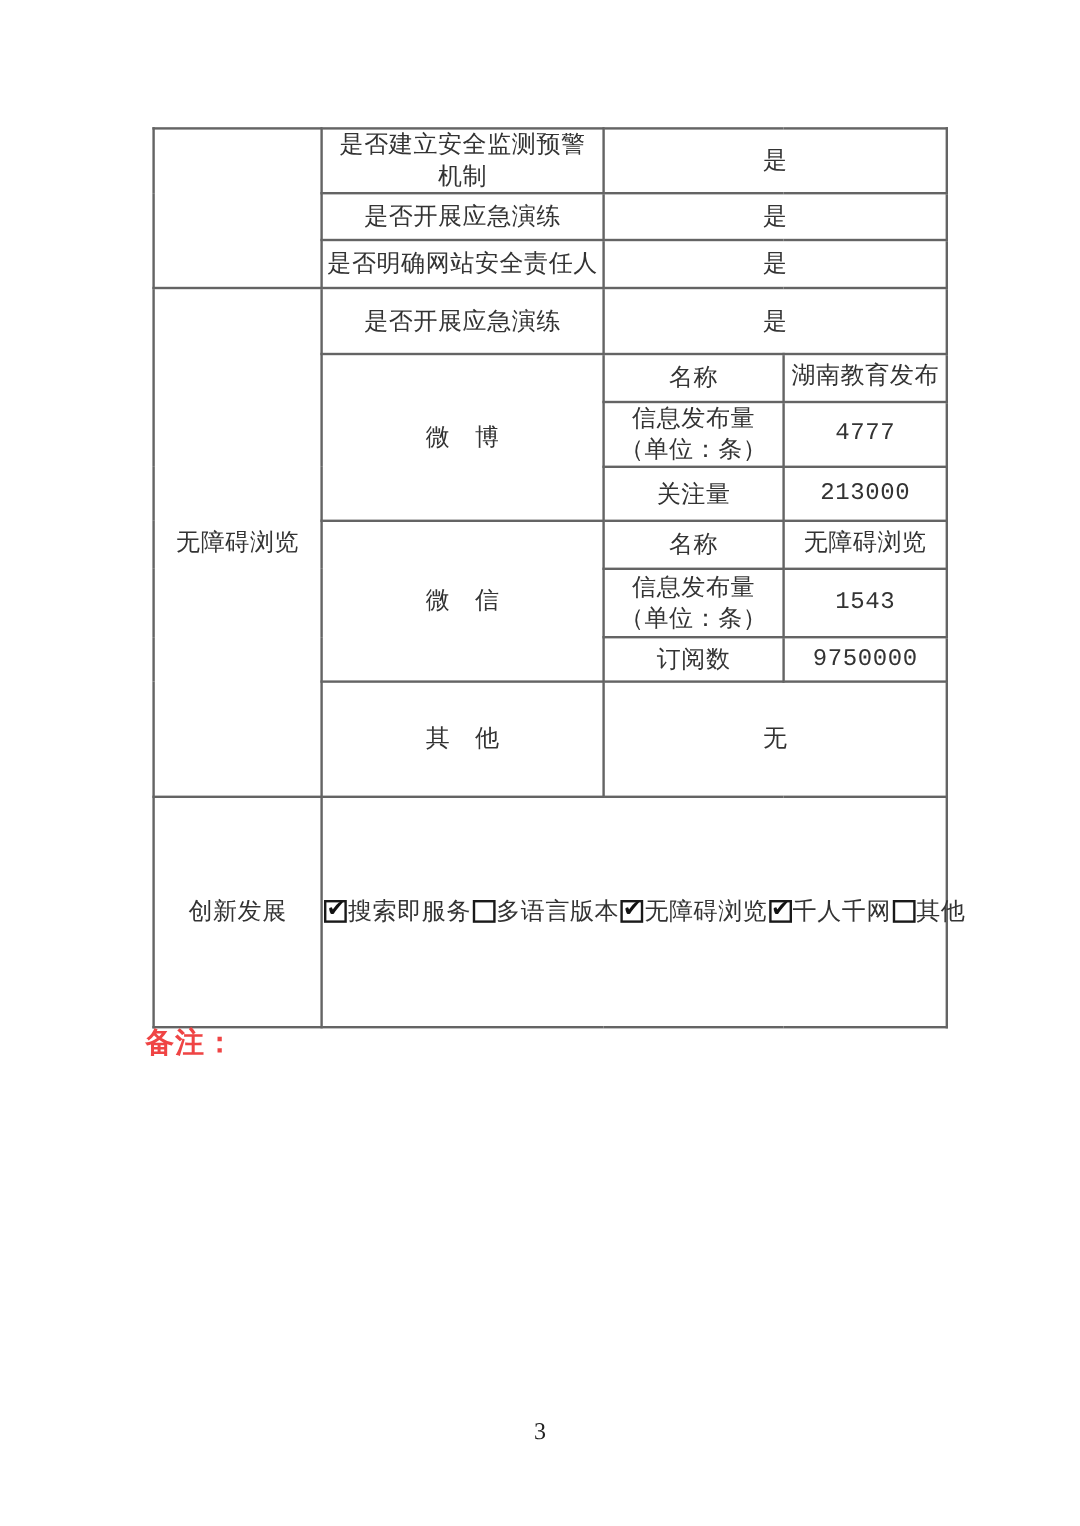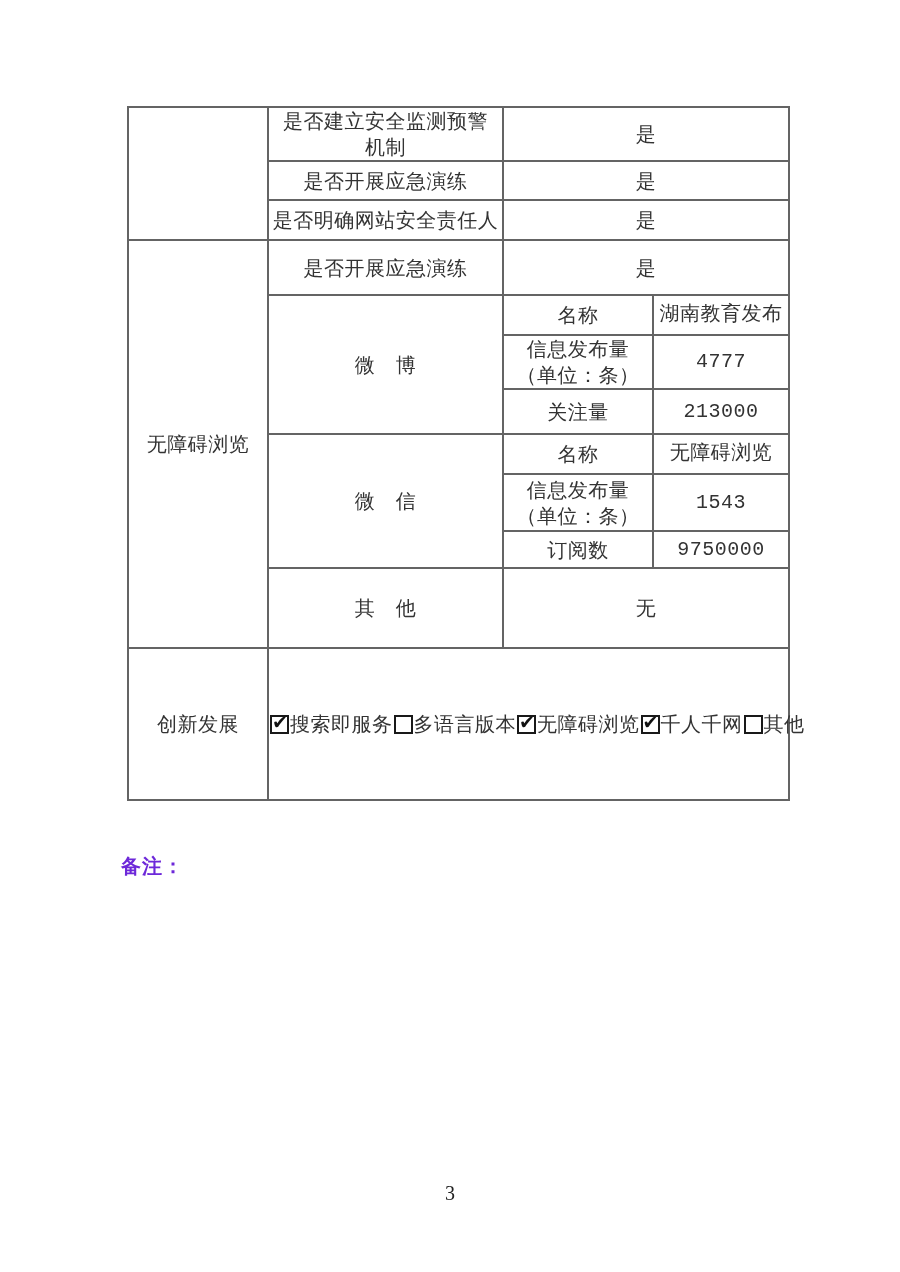--- a/index.html
+++ b/index.html
@@ -24,22 +24,22 @@
     vertical-align:middle;
     font-size:20px;
     letter-spacing:0.5px;
     color:#333333;
     padding:0;
     line-height:26px;
   }
   
   tr.h56{height:40px} tr.h35{height:39px} tr.h34{height:40px}
   tr.h55{height:55px} tr.h40{height:40px} tr.h45{height:45px}
-  tr.h57{height:57px} tr.h37{height:37px} tr.h98{height:80px}
-  tr.h152{height:152px}
+  tr.h57{height:57px} tr.h37{height:37px} tr.h98{height:96px}
+  tr.h152{height:192px}
   .two-line { line-height:27px; }
   .num { letter-spacing:0.5px; color:#2b2b2b;font-family:Liberation Mono, monospace; }
   
   td.innov-cell {
     vertical-align:top;
     text-align:center;
     padding-top:46px;
     font-size:18px;
     letter-spacing:0.5px;
     color:#222222;
@@ -61,24 +61,24 @@
     position:absolute;
     left:0px; top:-6px;
     font-size:19px;
     font-weight:bold;
     color:#111111;
     font-family:"DejaVu Sans",sans-serif;
     line-height:22px;
   }
   .remarks {
     position:absolute; left:121px; top:853px;
-    font-size:20px;
+    font-size:24px;
     font-weight:700;
     letter-spacing:1px;
-    color:#6d28d9;
+    color:#ef4444;
     font-family:"Liberation Sans","DejaVu Sans",sans-serif;
   }
   .page-number {
     position:absolute; left:0; top:1182px;
     width:100%;
     text-align:center;
     font-size:20px;
     color:#222222;
   }
 </style>

